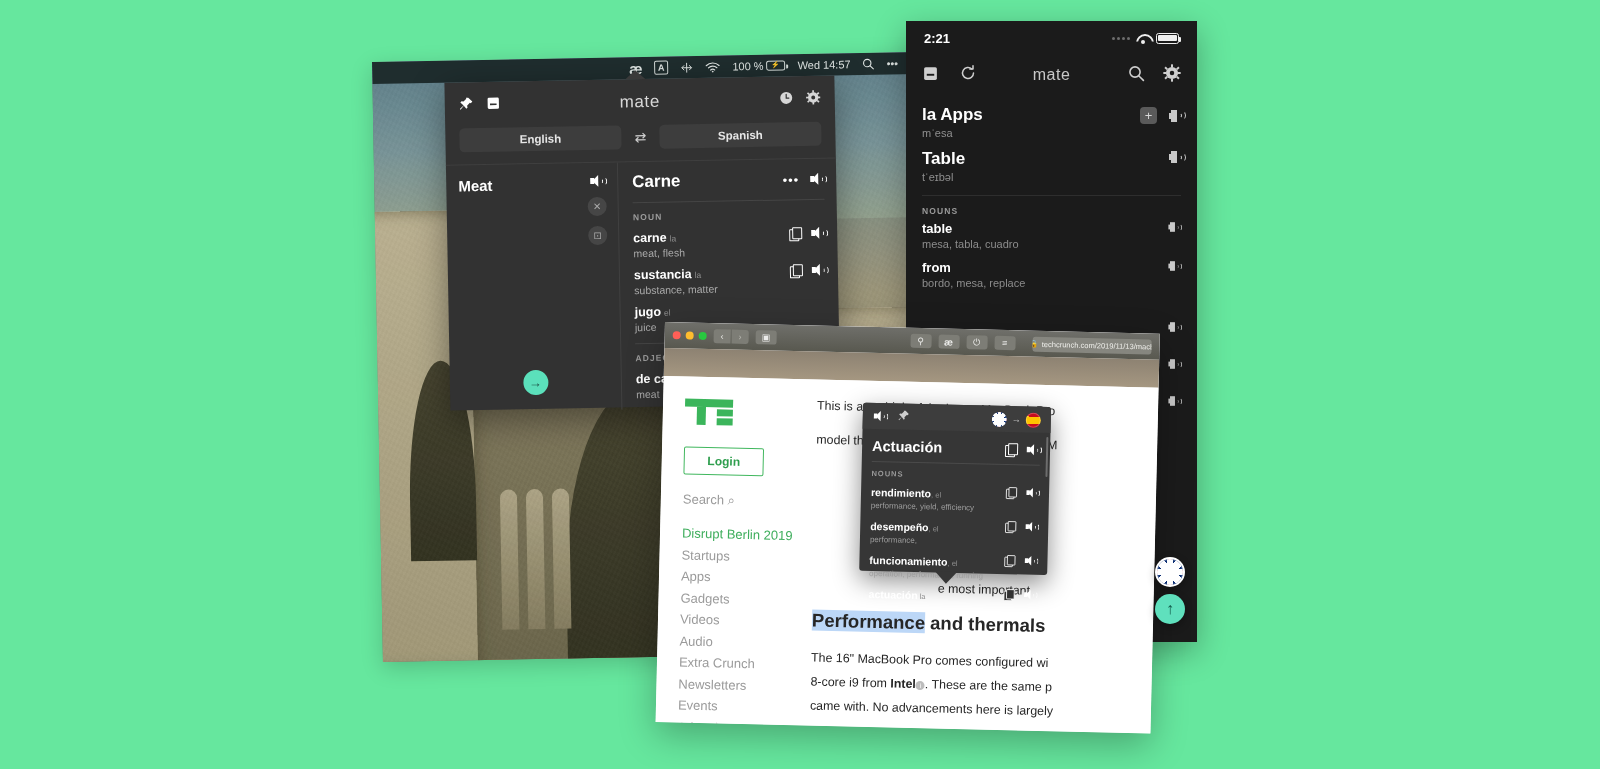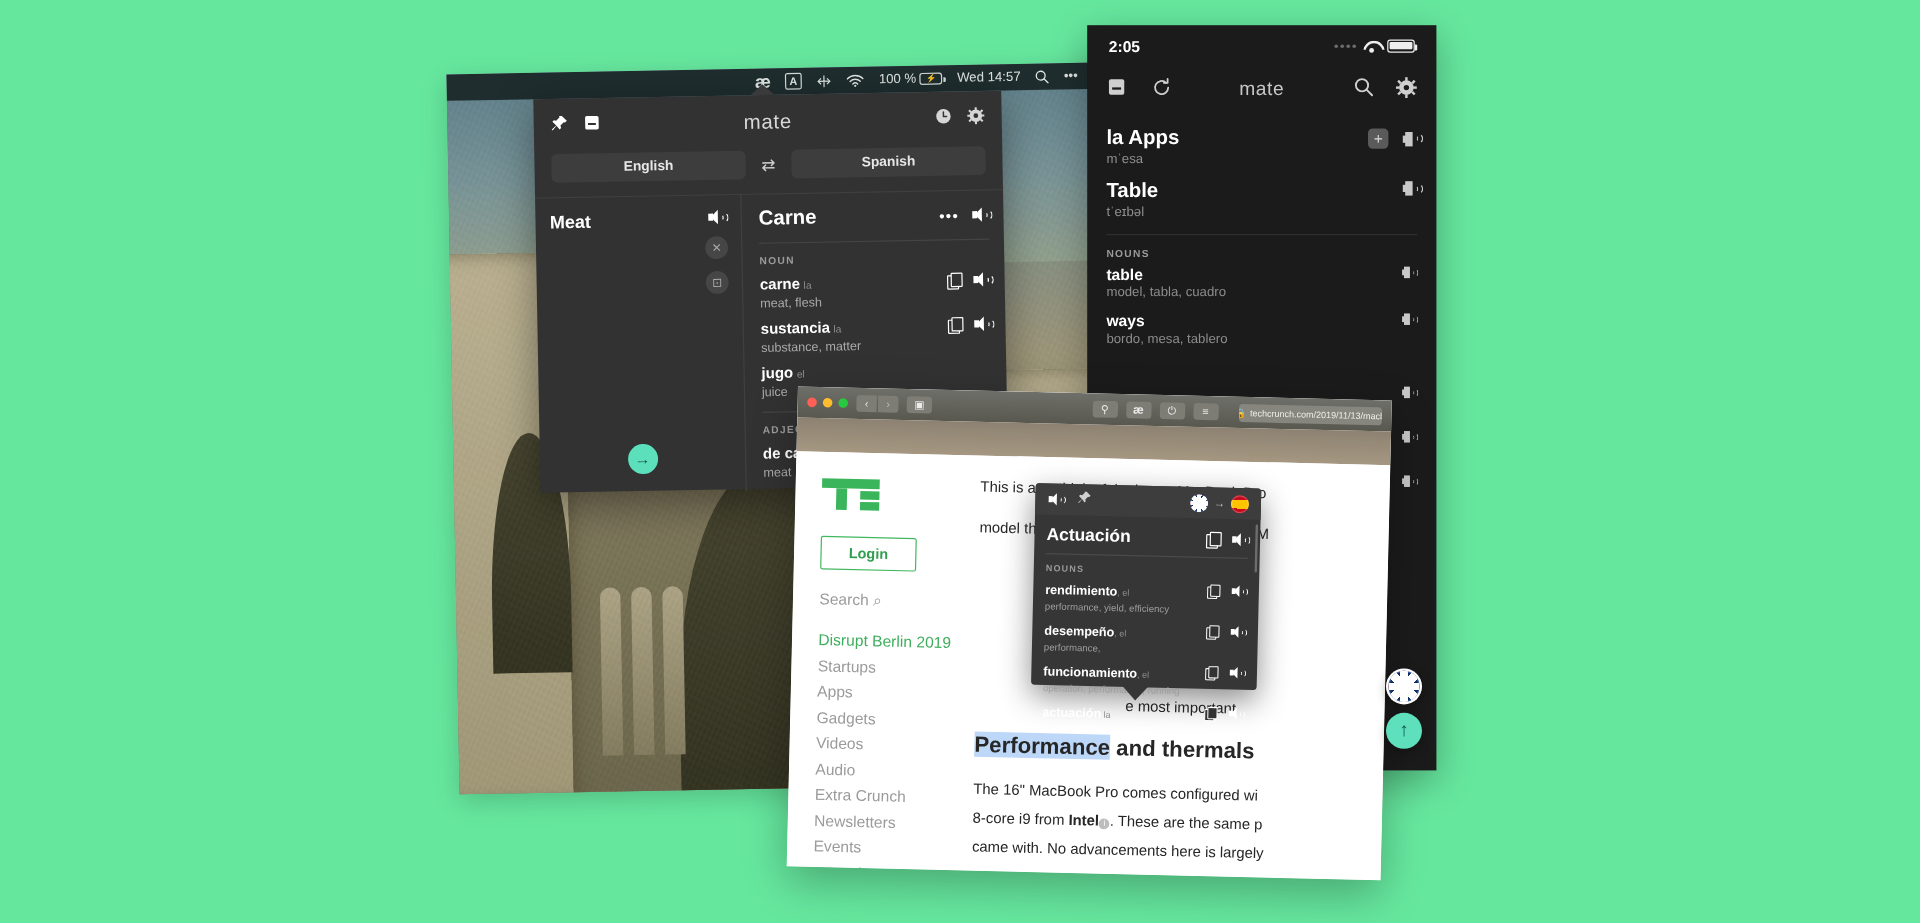--- a/index.html
+++ b/index.html
@@ -449,21 +449,21 @@
             <div class="tr">meat</div>
           </div>
         </div>
       </div>
     </div>
   </div>
 </div>
 
 <div id="phone">
   <div class="ph-status">
-    <span>2:05</span>
+    <span>2:21</span>
     <span class="r">
       <span class="dots4">
           <i></i>
           <i></i>
           <i></i>
           <i></i>
         </span>
       <span class="wifi"></span>
       <span class="battery2">
           <i></i>
@@ -539,34 +539,34 @@
         </span>
     </div>
   </div>
 
   <div class="ph-div"></div>
   <div class="ph-sect">NOUNS</div>
 
   <div class="ph-entry">
     <div class="txt">
       <div class="w">table</div>
-      <div class="tr">model, tabla, cuadro</div>
+      <div class="tr">mesa, tabla, cuadro</div>
     </div>
     <span class="spk dim sm">
         <i class="bx"></i>
         <i class="cone"></i>
         <i class="w1"></i>
         <i class="w2"></i>
       </span>
   </div>
 
   <div class="ph-entry">
     <div class="txt">
-      <div class="w">ways</div>
-      <div class="tr">bordo, mesa, tablero</div>
+      <div class="w">from</div>
+      <div class="tr">bordo, mesa, replace</div>
     </div>
     <span class="spk dim sm">
         <i class="bx"></i>
         <i class="cone"></i>
         <i class="w1"></i>
         <i class="w2"></i>
       </span>
   </div>
 
   <div class="ph-extra" style="top:300px;">

